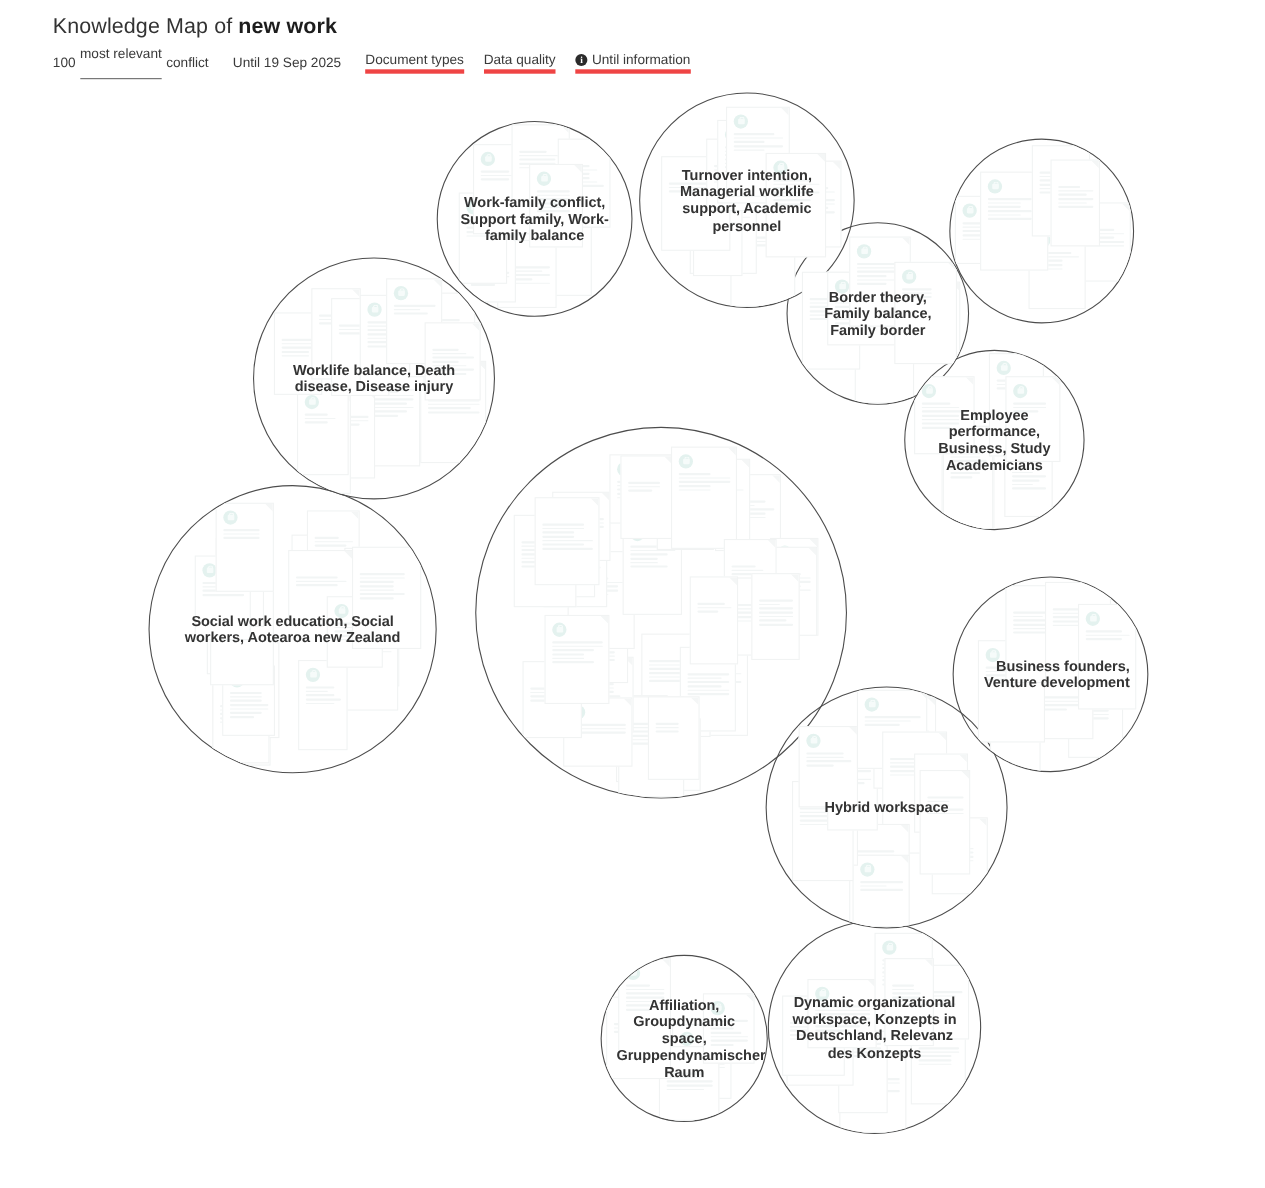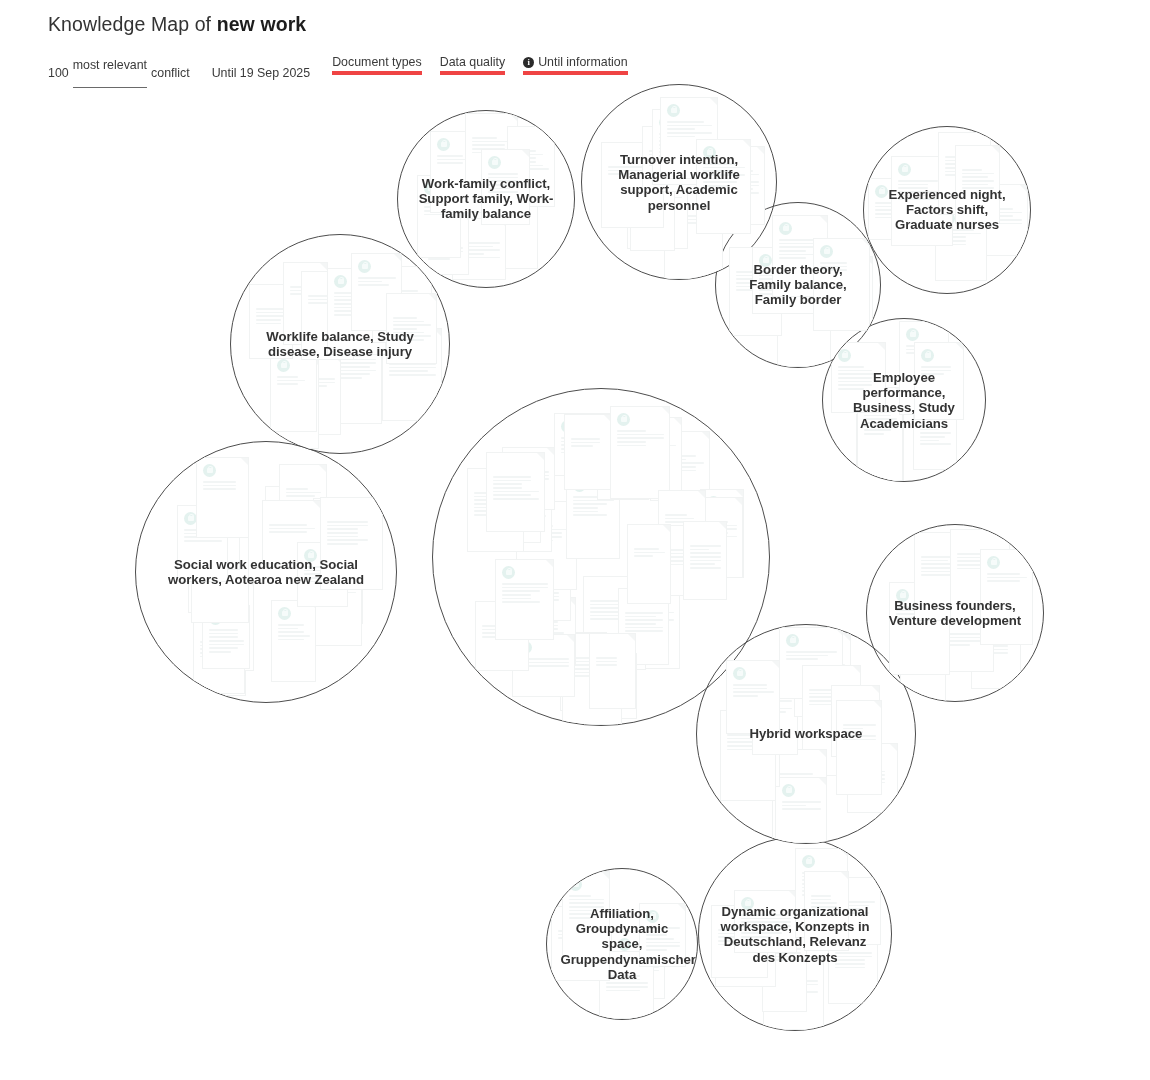--- a/index.html
+++ b/index.html
@@ -41,21 +41,21 @@
   #subheader {
     margin-top: 7px;
     font-size: 12.4px;
     color: #3a3a3a;
     line-height: 15px;
     display: flex;
     align-items: center;
     white-space: nowrap;
   }
   .sub-item { display: inline-flex; align-items: center; }
-  .sub-gap-lg { margin-right: 22px; margin-top: 16px; }
+  .sub-gap-lg { margin-right: 22px; }
   .sub-gap-md { margin-right: 18px; }
   .u-dashed {
     border-bottom: 1px solid #6a6a6a;
     padding-bottom: 14px;
     cursor: pointer;
   }
   .u-solid {
     border-bottom: 4px solid #ef4444;
     padding-bottom: 1px;
     cursor: pointer;
@@ -435,21 +435,20 @@
           <div class="doc-lines">
             <i class="short"></i>
             <i class=""></i>
             <i class="mid"></i>
             <i class=""></i>
             <i class="mid"></i>
             <i class=""></i>
           </div>
         </div>
       </div>
-      <div class="cluster-label" style="width: 136px;">Experienced night, Factors shift, Graduate nurses</div>
     </div>
     <div class="cluster" style="left: 715px; top: 202px; width: 166px; height: 166px;">
       <div class="doc-layer">
         <div class="doc-card" style="left: 108px; top: 53px; width: 49px; height: 75px;">
           <div class="doc-lines">
             <i class=""></i>
             <i class="short"></i>
             <i class="short"></i>
             <i class="short"></i>
           </div>
@@ -615,21 +614,21 @@
             <i class="short"></i>
             <i class="mid"></i>
             <i class=""></i>
             <i class="short"></i>
             <i class="mid"></i>
             <i class=""></i>
             <i class="mid"></i>
           </div>
         </div>
       </div>
-      <div class="cluster-label" style="width: 178px;">Worklife balance, Study disease, Disease injury</div>
+      <div class="cluster-label" style="width: 178px;">Worklife balance, Death disease, Disease injury</div>
     </div>
     <div class="cluster" style="left: 135px; top: 441px; width: 262px; height: 262px;">
       <div class="doc-layer">
         <div class="doc-card" style="left: 174px; top: 92px; width: 53px; height: 90px;">
           <div class="doc-icon"></div>
           <div class="doc-lines">
             <i class="mid"></i>
             <i class="short"></i>
             <i class="short"></i>
             <i class="mid"></i>
@@ -1229,21 +1228,21 @@
         </div>
         <div class="doc-card" style="left: 113px; top: 24px; width: 53px; height: 96px;">
           <div class="doc-icon"></div>
           <div class="doc-lines">
             <i class="mid"></i>
             <i class=""></i>
             <i class="mid"></i>
           </div>
         </div>
       </div>
-      <div class="cluster-label" style="width: 144px;">Business founders, Venture development</div>
+      <div class="cluster-label" style="width: 144px; text-align: right;">Business founders, Venture development</div>
     </div>
     <div class="cluster" style="left: 696px; top: 624px; width: 220px; height: 220px;">
       <div class="doc-layer">
         <div class="doc-card" style="left: 105px; top: 79px; width: 59px; height: 72px;">
           <div class="doc-lines">
             <i class="short"></i>
             <i class=""></i>
             <i class="short"></i>
           </div>
         </div>
@@ -1498,15 +1497,15 @@
             <i class=""></i>
             <i class="short"></i>
             <i class="short"></i>
             <i class="mid"></i>
             <i class=""></i>
             <i class=""></i>
             <i class="short"></i>
           </div>
         </div>
       </div>
-      <div class="cluster-label" style="width: 123px;">Affiliation, Groupdynamic space, Gruppendynamischer Data</div>
+      <div class="cluster-label" style="width: 123px;">Affiliation, Groupdynamic space, Gruppendynamischer Raum</div>
     </div>
   </div>
 
 </body></html>

